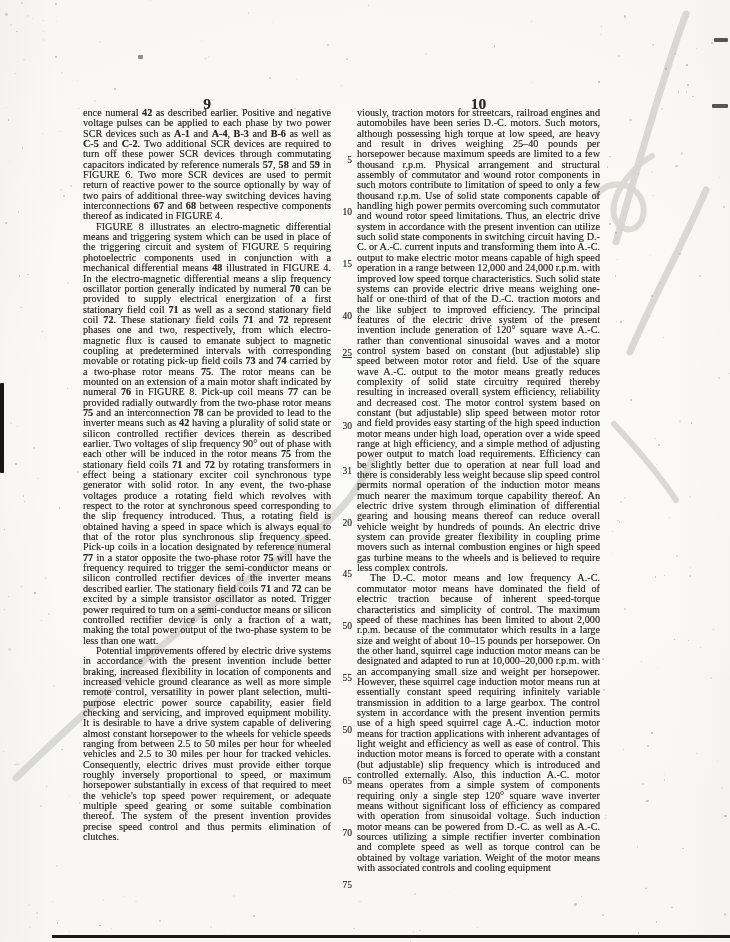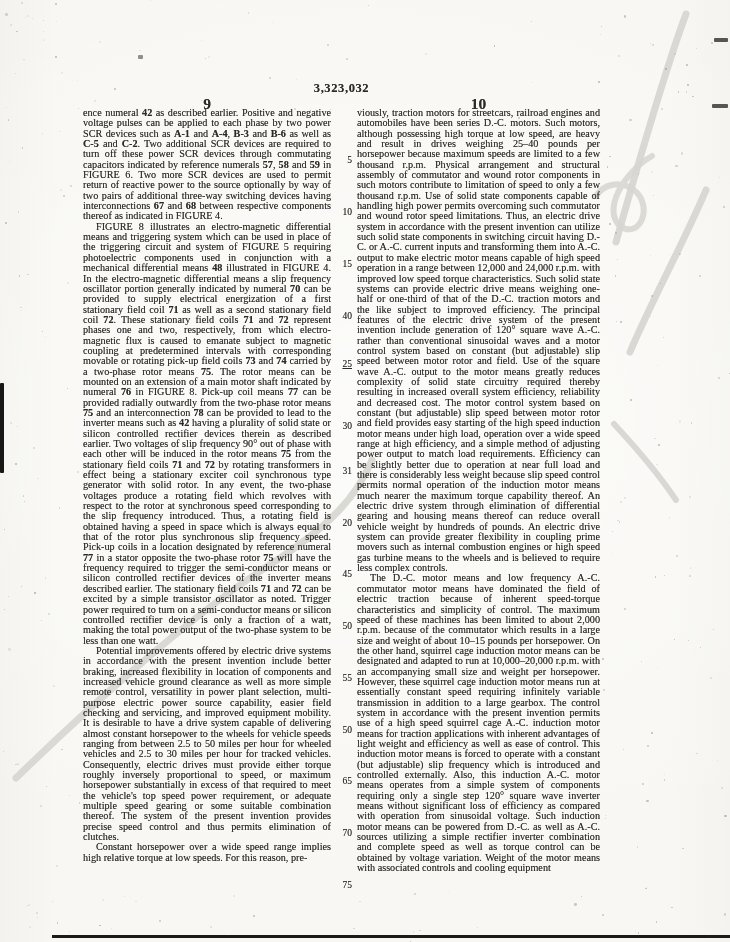--- a/index.html
+++ b/index.html
@@ -42,42 +42,40 @@
   <svg class="marks" viewBox="0 0 730 942" aria-hidden="true">
     <g fill="none" stroke="#d4d3cf" stroke-width="7" stroke-linecap="round" opacity="0.85">
       <path d="M 686 14 C 668 62 642 150 616 242"></path>
       <path d="M 706 190 C 684 242 652 300 630 352"></path>
       <path d="M 16 778 C 90 706 190 616 268 566 C 330 526 356 498 372 460"></path>
       <path d="M 614 424 C 640 452 664 482 676 500" stroke-width="6"></path>
     </g>
     <path fill="none" stroke="#d7d6d2" stroke-width="6" stroke-linecap="round" opacity="0.9" d="M 652 156 C 624 172 602 210 620 226 C 640 240 654 206 634 190 C 620 180 604 184 596 196"></path>
   </svg>
 
-  <div class="pat-num ink">3,323,032</div>
   <div class="col-num col-num-left ink">9</div>
   <div class="col-num col-num-right ink">10</div>
 
   <div class="col col-left ink">
     <p class="para no-indent">ence numeral <b>42</b> as described earlier. Positive and negative voltage pulses can be applied to each phase by two power SCR devices such as <b>A-1</b> and <b>A-4</b>, <b>B-3</b> and <b>B-6</b> as well as <b>C-5</b> and <b>C-2</b>. Two additional SCR devices are required to turn off these power SCR devices through commutating capacitors indicated by reference numerals <b>57</b>, <b>58</b> and <b>59</b> in FIGURE 6. Two more SCR devices are used to permit return of reactive power to the source optionally by way of two pairs of additional three-way switching devices having interconnections <b>67</b> and <b>68</b> between respective components thereof as indicated in FIGURE 4.</p>
     <p class="para">FIGURE 8 illustrates an electro-magnetic differential means and triggering system which can be used in place of the triggering circuit and system of FIGURE 5 requiring photoelectric components used in conjunction with a mechanical differential means <b>48</b> illustrated in FIGURE 4. In the electro-magnetic differential means a slip frequency oscillator portion generally indicated by numeral <b>70</b> can be provided to supply electrical energization of a first stationary field coil <b>71</b> as well as a second stationary field coil <b>72</b>. These stationary field coils <b>71</b> and <b>72</b> represent phases one and two, respectively, from which electro-magnetic flux is caused to emanate subject to magnetic coupling at predetermined intervals with corresponding movable or rotating pick-up field coils <b>73</b> and <b>74</b> carried by a two-phase rotor means <b>75</b>. The rotor means can be mounted on an extension of a main motor shaft indicated by numeral <b>76</b> in FIGURE 8. Pick-up coil means <b>77</b> can be provided radially outwardly from the two-phase rotor means <b>75</b> and an interconnection <b>78</b> can be provided to lead to the inverter means such as <b>42</b> having a plurality of solid state or silicon controlled rectifier devices therein as described earlier. Two voltages of slip frequency 90° out of phase with each other will be induced in the rotor means <b>75</b> from the stationary field coils <b>71</b> and <b>72</b> by rotating transformers in effect being a stationary exciter coil synchronous type generator with solid rotor. In any event, the two-phase voltages produce a rotating field which revolves with respect to the rotor at synchronous speed corresponding to the slip frequency introduced. Thus, a rotating field is obtained having a speed in space which is always equal to that of the rotor plus synchronous slip frequency speed. Pick-up coils in a location designated by reference numeral <b>77</b> in a stator opposite the two-phase rotor <b>75</b> will have the frequency required to trigger the semi-conductor means or silicon controlled rectifier devices of the inverter means described earlier. The stationary field coils <b>71</b> and <b>72</b> can be excited by a simple transistor oscillator as noted. Trigger power required to turn on a semi-conductor means or silicon controlled rectifier device is only a fraction of a watt, making the total power output of the two-phase system to be less than one watt.</p>
     <p class="para">Potential improvements offered by electric drive systems in accordance with the present invention include better braking, increased flexibility in location of components and increased vehicle ground clearance as well as more simple remote control, versatility in power plant selection, multi-purpose electric power source capability, easier field checking and servicing, and improved equipment mobility. It is desirable to have a drive system capable of delivering almost constant horsepower to the wheels for vehicle speeds ranging from between 2.5 to 50 miles per hour for wheeled vehicles and 2.5 to 30 miles per hour for tracked vehicles. Consequently, electric drives must provide either torque roughly inversely proportional to speed, or maximum horsepower substantially in excess of that required to meet the vehicle's top speed power requirement, or adequate multiple speed gearing or some suitable combination thereof. The system of the present invention provides precise speed control and thus permits elimination of clutches.</p>
-    <p class="para">Constant horsepower over a wide speed range implies high relative torque at low speeds. For this reason, pre-</p>
   </div>
 
   <div class="col col-right ink">
     <p class="para no-indent">viously, traction motors for streetcars, railroad engines and automobiles have been series D.-C. motors. Such motors, although possessing high torque at low speed, are heavy and result in drives weighing 25–40 pounds per horsepower because maximum speeds are limited to a few thousand r.p.m. Physical arrangement and structural assembly of commutator and wound rotor components in such motors contribute to limitation of speed to only a few thousand r.p.m. Use of solid state components capable of handling high power permits overcoming such commutator and wound rotor speed limitations. Thus, an electric drive system in accordance with the present invention can utilize such solid state components in switching circuit having D.-C. or A.-C. current inputs and transforming them into A.-C. output to make electric motor means capable of high speed operation in a range between 12,000 and 24,000 r.p.m. with improved low speed torque characteristics. Such solid state systems can provide electric drive means weighing one-half or one-third of that of the D.-C. traction motors and the like subject to improved efficiency. The principal features of the electric drive system of the present invention include generation of 120° square wave A.-C. rather than conventional sinusoidal waves and a motor control system based on constant (but adjustable) slip speed between motor rotor and field. Use of the square wave A.-C. output to the motor means greatly reduces complexity of solid state circuitry required thereby resulting in increased overall system efficiency, reliability and decreased cost. The motor control system based on constant (but adjustable) slip speed between motor rotor and field provides easy starting of the high speed induction motor means under high load, operation over a wide speed range at high efficiency, and a simple method of adjusting power output to match load requirements. Efficiency can be slightly better due to operation at near full load and there is considerably less weight because slip speed control permits normal operation of the induction motor means much nearer the maximum torque capability thereof. An electric drive system through elimination of differential gearing and housing means thereof can reduce overall vehicle weight by hundreds of pounds. An electric drive system can provide greater flexibility in coupling prime movers such as internal combustion engines or high speed gas turbine means to the wheels and is believed to require less complex controls.</p>
     <p class="para">The D.-C. motor means and low frequency A.-C. commutator motor means have dominated the field of electric traction because of inherent speed-torque characteristics and simplicity of control. The maximum speed of these machines has been limited to about 2,000 r.p.m. because of the commutator which results in a large size and weight of about 10–15 pounds per horsepower. On the other hand, squirrel cage induction motor means can be designated and adapted to run at 10,000–20,000 r.p.m. with an accompanying small size and weight per horsepower. However, these squirrel cage induction motor means run at essentially constant speed requiring infinitely variable transmission in addition to a large gearbox. The control system in accordance with the present invention permits use of a high speed squirrel cage A.-C. induction motor means for traction applications with inherent advantages of light weight and efficiency as well as ease of control. This induction motor means is forced to operate with a constant (but adjustable) slip frequency which is introduced and controlled externally. Also, this induction A.-C. motor means operates from a simple system of components requiring only a single step 120° square wave inverter means without significant loss of efficiency as compared with operation from sinusoidal voltage. Such induction motor means can be powered from D.-C. as well as A.-C. sources utilizing a simple rectifier inverter combination and complete speed as well as torque control can be obtained by voltage variation. Weight of the motor means with associated controls and cooling equipment</p>
   </div>
 
   <div class="gutter">
       <span style="top: 155.4px;">5</span>
       <span style="top: 207.15px;">10</span>
       <span style="top: 258.9px;">15</span>
       <span style="top: 310.65px;">40</span>
-      <span style="top: 359px; text-decoration: underline;">25</span>
+      <span style="top: 348px; text-decoration: underline;">25</span>
       <span style="top: 421px;">30</span>
       <span style="top: 465.9px;">31</span>
       <span style="top: 517.65px;">20</span>
       <span style="top: 569.4px;">45</span>
       <span style="top: 621.15px;">50</span>
       <span style="top: 672.9px;">55</span>
       <span style="top: 724.65px;">50</span>
       <span style="top: 776.4px;">65</span>
       <span style="top: 828.15px;">70</span>
       <span style="top: 879.9px;">75</span>

